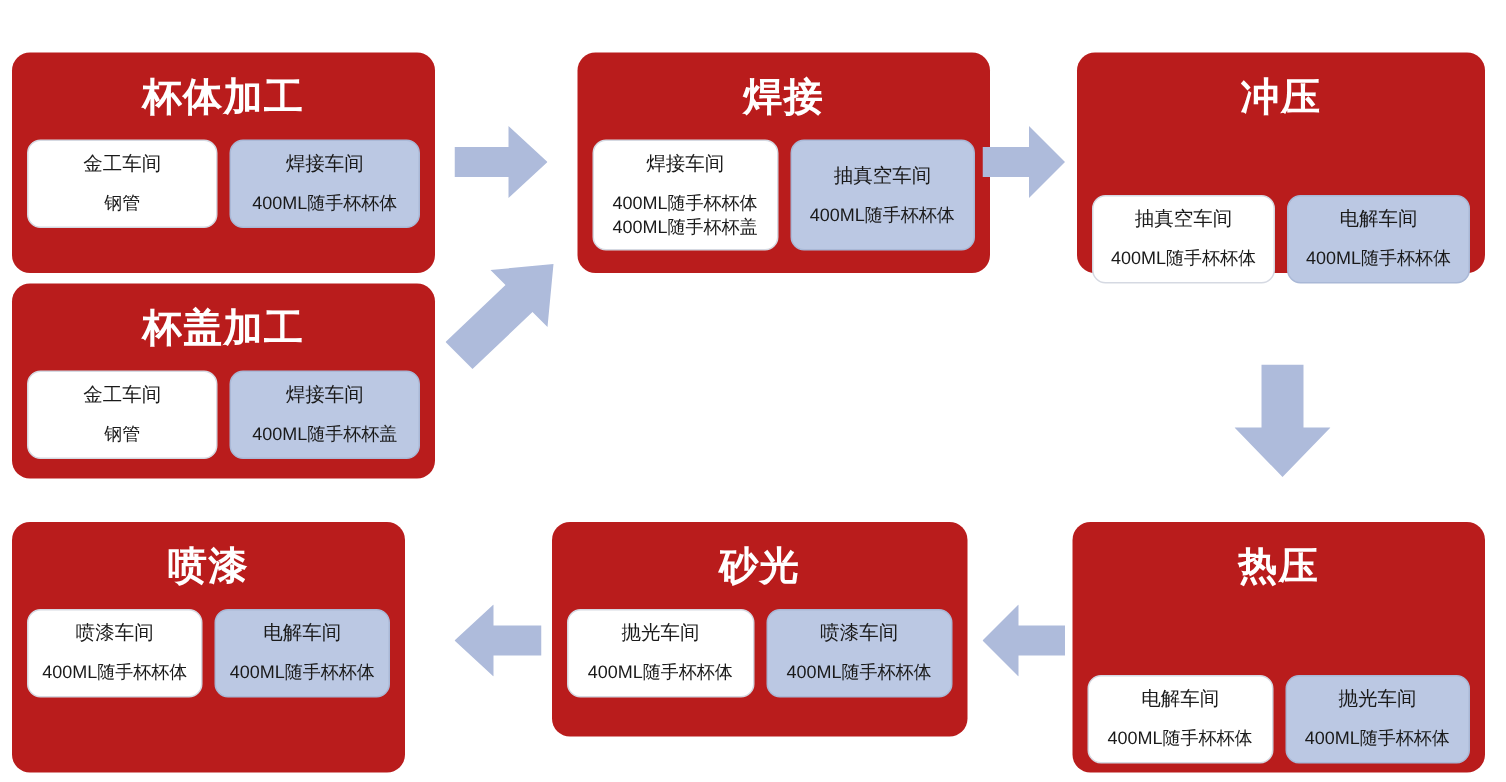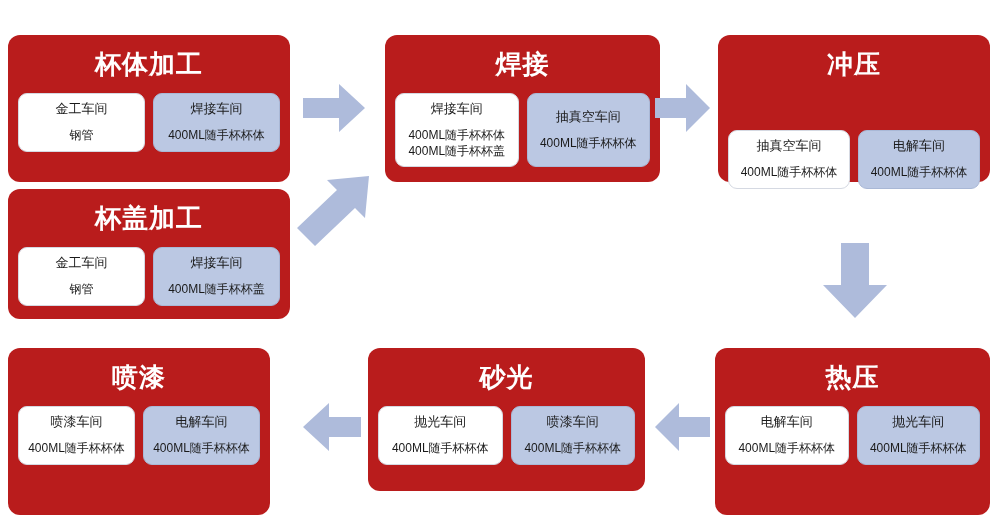--- a/index.html
+++ b/index.html
@@ -208,21 +208,21 @@
       </div>
       <div class="box gray">
         <div class="box-name">喷漆车间</div>
         <div class="box-items">
           <div class="box-item">400ML随手杯杯体</div>
         </div>
       </div>
     </div>
   </div>
 
-  <div class="card" style="left:715px; top:348px; width:275px; height:167px;">
+  <div class="card" style="left:715px; top:348px; width:275px; height:167px;gap:44px;">
     <div class="card-title">热压</div>
     <div class="card-boxes">
       <div class="box white">
         <div class="box-name">电解车间</div>
         <div class="box-items">
           <div class="box-item">400ML随手杯杯体</div>
         </div>
       </div>
       <div class="box gray">
         <div class="box-name">抛光车间</div>

